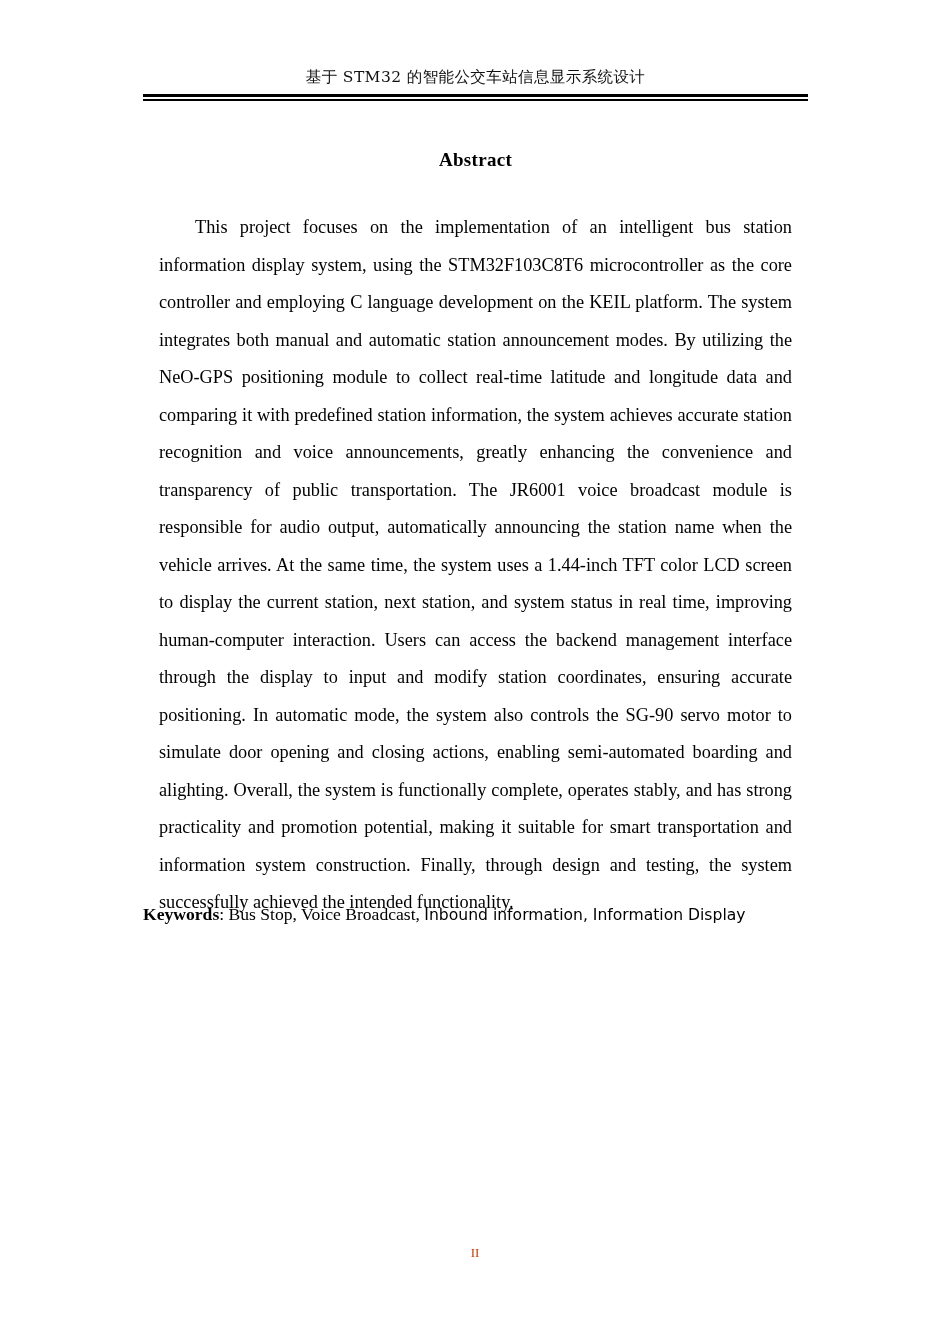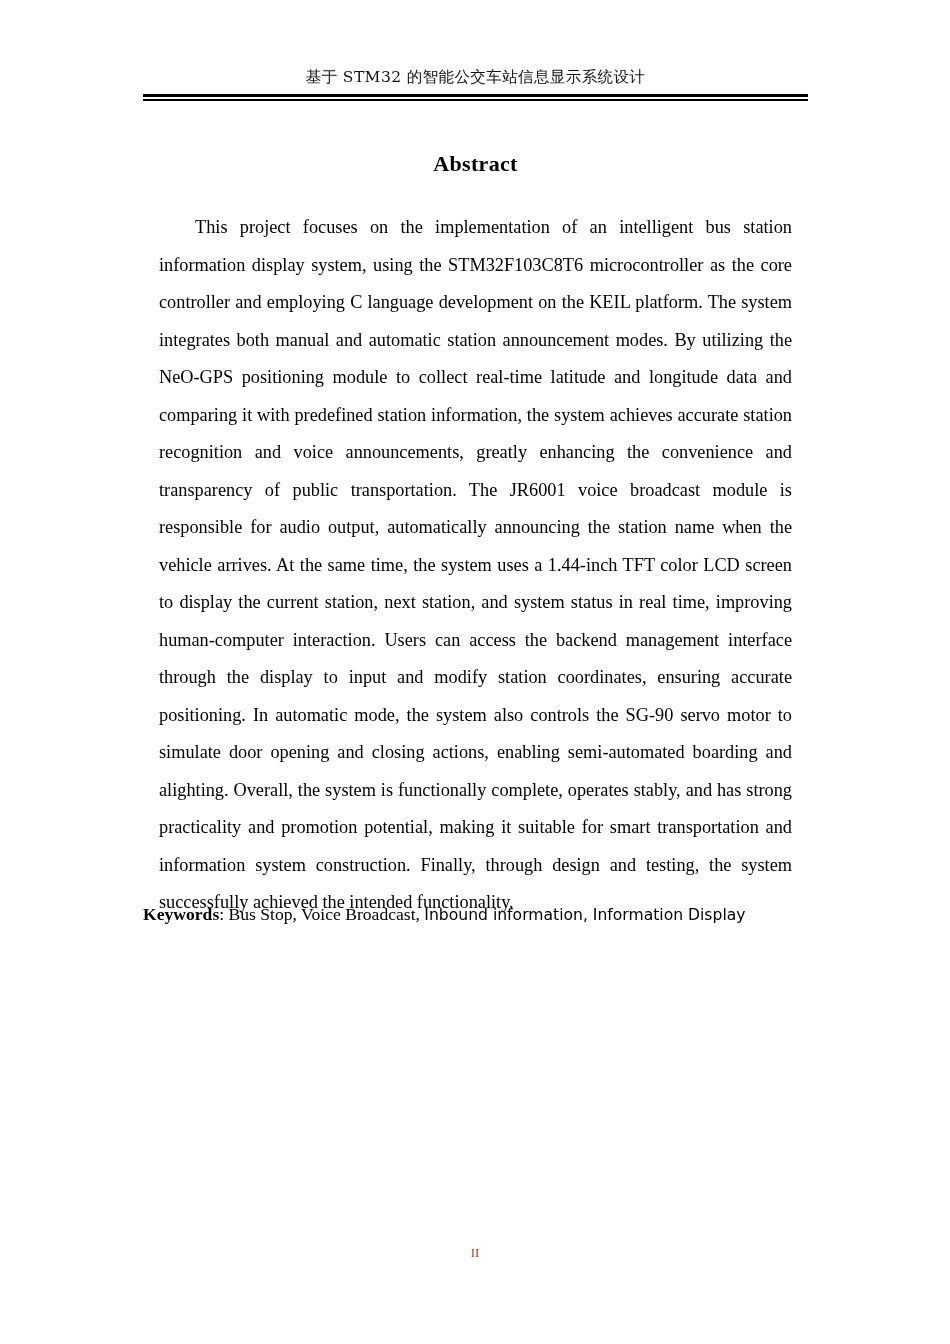--- a/index.html
+++ b/index.html
@@ -65,21 +65,21 @@
     width: 100%;
   }
 
   
   .section-heading {
     position: absolute;
     left: 143px;
     top: 136px;
     width: 665px;
     text-align: center;
-    font-size: 22px;
+    font-size: 19px;
     font-weight: bold;
     letter-spacing: 0.3px;
     font-family: "Liberation Serif", "DejaVu Serif", serif;
   }
 
   
   .body-block {
     position: absolute;
     left: 143px;
     top: 193px;

